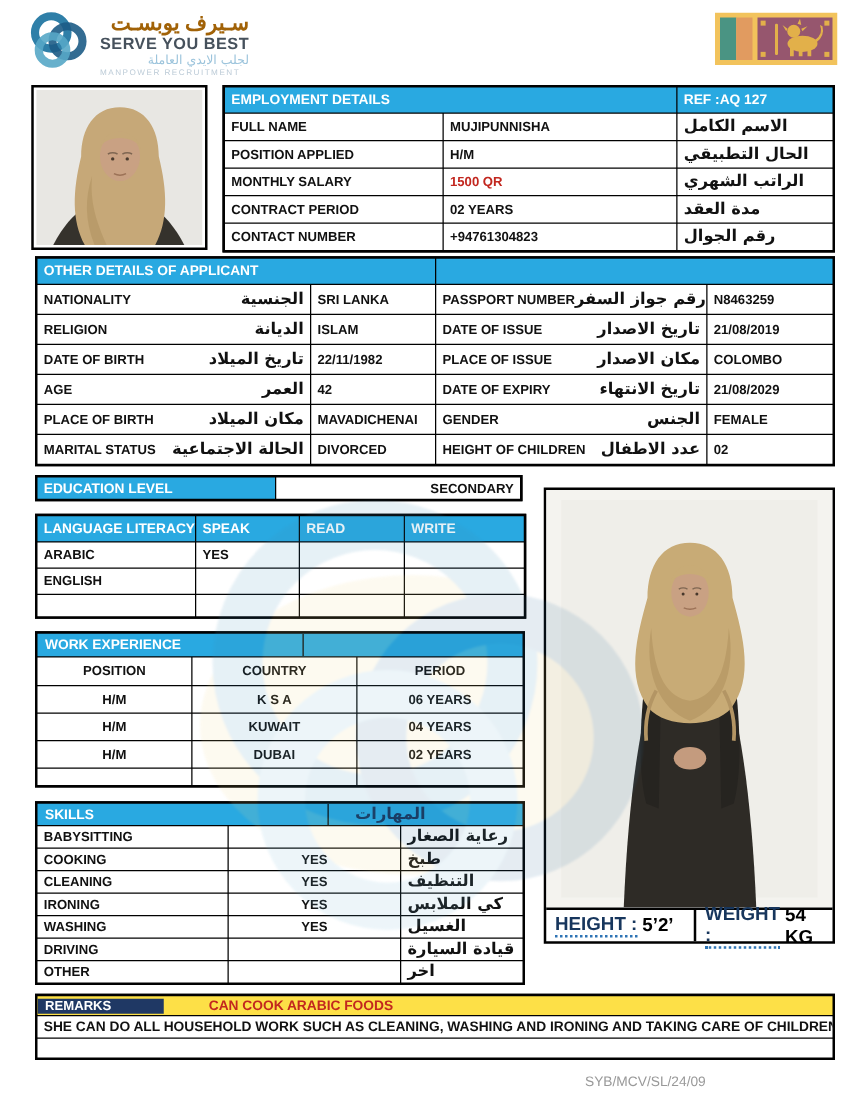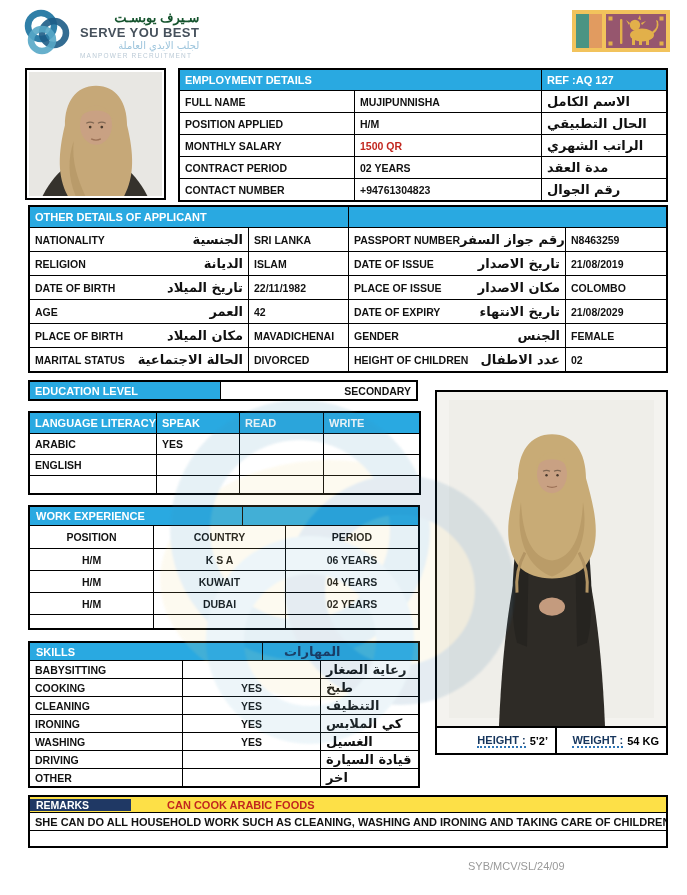--- a/index.html
+++ b/index.html
@@ -21,37 +21,37 @@
   .center{justify-content:center;}
   .right{justify-content:flex-end;}
   .red{color:var(--red);}
   .bar{grid-column:1/-1;display:flex;padding:0;gap:15px;}
   .bar .seg{display:flex;align-items:center;padding:0 6px;height:100%;}
   .bar .divider{width:1px;background:#000;height:100%;}
 
   
   .brand{position:absolute;left:20px;top:6px;display:flex;gap:6px;align-items:center;}
   .brand-text{display:flex;flex-direction:column;line-height:1.15;}
-  .brand-ar{color:#14532d;font-size:13px;font-weight:bold;font-family:Liberation Sans, sans-serif;}
+  .brand-ar{color:#a16207;font-size:17px;font-weight:bold;font-family:Liberation Serif, serif;}
   .brand-en{color:#46515C;font-size:13px;font-weight:bold;letter-spacing:.4px;}
   .brand-tag-ar{color:#9CC4DC;font-size:10px;font-family:"DejaVu Sans",sans-serif;}
   .brand-tag-en{color:#BCCBD7;font-size:6.5px;letter-spacing:1.2px;}
 
   .flag{position:absolute;left:572px;top:10px;width:98px;height:42px;}
 
   
   .portrait{position:absolute;left:25px;top:68px;width:141px;height:132px;border:2px solid #000;background:#fff;padding:2px;}
   .portrait svg{display:block;width:100%;height:100%;}
 
   
   .photo-box{position:absolute;left:435px;top:390px;width:233px;height:365px;border:2px solid #000;background:#fff;display:flex;flex-direction:column;}
   .photo-area{flex:1;overflow:hidden;}
   .photo-area svg{display:block;width:100%;height:100%;}
   .stats{display:flex;border-top:2px solid #000;height:27px;}
-  .stat{display:flex;align-items:center;gap:4px;padding:0 7px;font-size:11px;font-weight:bold;color:#000;justify-content:flex-end;}
+  .stat{display:flex;align-items:center;gap:4px;padding:0 7px;font-size:15px;font-weight:bold;color:#000;}
   .stat.left{width:120px;border-right:2px solid #000;}
   .stat.right{flex:1;}
   .stat .lbl{color:#17365D;border-bottom:2px dotted #2E74B5;}
 
   
   .remarks-bar{display:flex;padding:0;background:#fde047;}
   .remarks-title{background:var(--navy);color:#fff;width:101px;display:flex;align-items:center;padding:0 6px;font-size:10.5px;font-weight:bold;}
   .remarks-red{display:flex;align-items:center;padding:0 12px;font-weight:bold;font-size:11px;color:var(--red);margin-left:24px;}
 
   .footer-code{position:absolute;left:468px;top:860px;width:200px;text-align:left;color:#999;font-size:11px;}

